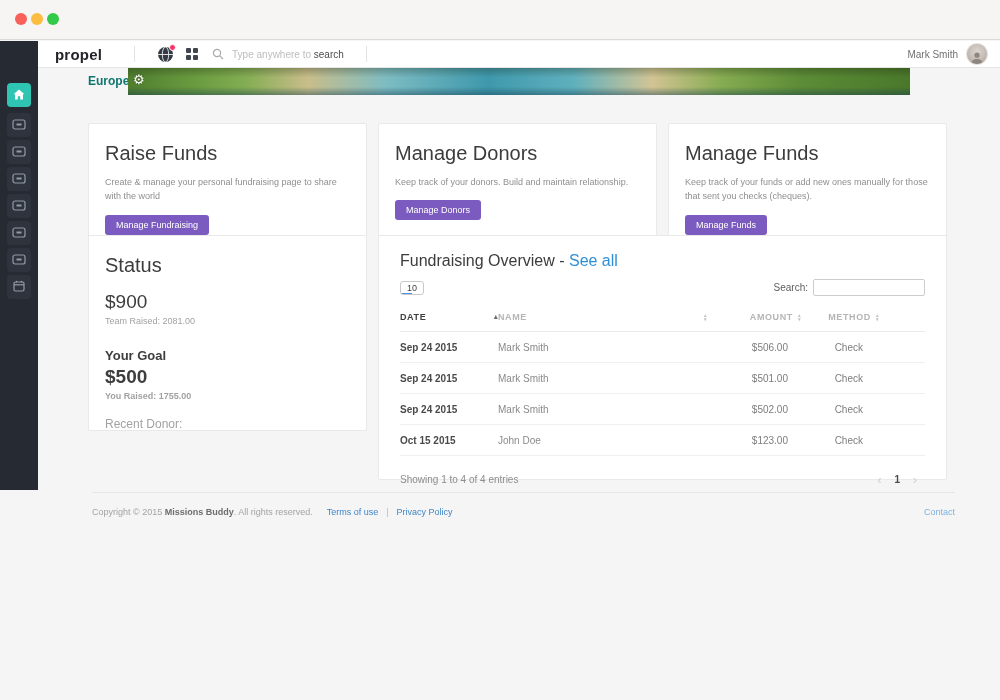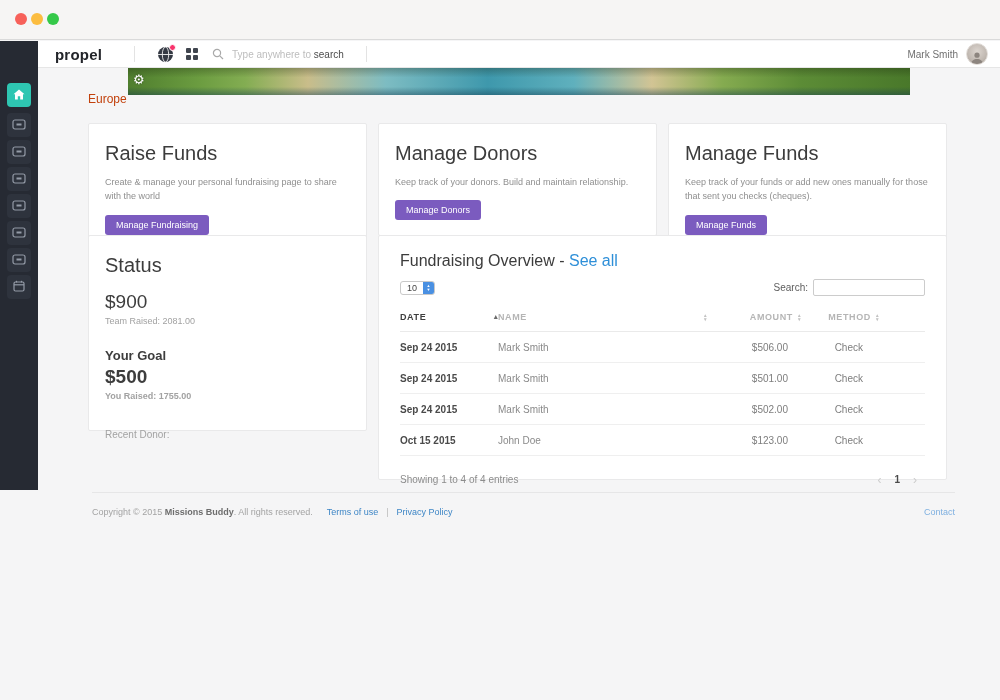--- a/index.html
+++ b/index.html
@@ -44,21 +44,21 @@
   .searchbox .ph b { color:#4c4c4c; font-weight:normal; }
   .user { margin-left:auto; display:flex; align-items:center; margin-right:12px; cursor:pointer; }
   .user-name { font-size:10px; color:#707070; margin-right:8px; }
   .avatar { width:22px; height:22px; border-radius:50%;
     background:radial-gradient(circle at 50% 38%, #ddd6d0 0%, #c3bbb4 55%, #a79e96 100%);
     display:flex; align-items:flex-end; justify-content:center; overflow:hidden;
     border:1px solid #e2ddd9; }
 
   
   .region-label { position:absolute; left:88px; top:74px; font-size:12px;
-    font-weight:normal; color:#c2410c;margin-top:18px; }
+    font-weight:bold; color:#0f766e; }
   .banner { position:absolute; left:128px; top:68px; width:782px; height:27px;
     background:
       linear-gradient(180deg, rgba(20,30,10,.28) 0%, rgba(0,0,0,0) 35%),
       linear-gradient(0deg, rgba(20,60,80,.45) 0%, rgba(0,0,0,0) 30%),
       linear-gradient(90deg,
         #4f7e2e 0%, #6b9c40 9%, #83ad52 15%, #c9bd8a 23%,
         #7dbcc2 33%, #3e98ac 46%, #5fb0bd 57%, #d2c494 67%,
         #85ab50 76%, #5c8c36 86%, #49782a 100%);
   }
   .banner-gear { position:absolute; left:5px; top:5px; color:#ffffff; font-size:13px;
@@ -77,30 +77,30 @@
     font-family:"Liberation Sans",sans-serif; }
 
   
   .status-card { position:absolute; left:88px; top:235px; width:279px; height:196px;
     background:#fff; border:1px solid #e9e9ea; border-radius:2px; padding:16px; }
   .status-title { font-size:20px; color:#3c3c3c; font-weight:400; margin:2px 0 14px; }
   .goal-label { font-size:13px; color:#3d3d3d; margin-top:4px; }
   .goal-value { font-size:19px; color:#3d3d3d; margin:3px 0 3px; }
   .goal-sub { font-size:9px; color:#a2a2a2; }
   .goal-block2 { margin-top:22px;font-weight:bold; }
-  .recent-donor { font-size:10px; color:#a2a2a2; margin-top:28px; }
+  .recent-donor { font-size:12px; color:#a2a2a2; margin-top:16px; }
 
   
   .overview-card { position:absolute; left:378px; top:235px; width:569px; height:245px;
     background:#fff; border:1px solid #e9e9ea; border-radius:2px; padding:16px 21px; }
   .ov-title { font-size:16px; color:#3c3c3c; font-weight:400; }
   .ov-title .see-all { color:#2e8fd8; cursor:pointer; text-decoration:none; }
   .ov-controls { display:flex; align-items:center; margin-top:9px; }
   .len-select { display:inline-flex; align-items:stretch; border:1px solid #c9c9c9;
-    border-radius:3px; background:#fff; height:14px; cursor:pointer; overflow:hidden; }
+    border-radius:3px; background:#fff; height:14px; cursor:pointer; overflow:hidden;flex-direction:column; }
   .len-select .num { font-size:9px; color:#444; padding:1px 6px 0; }
   .len-select .stepper { width:11px; background:#4a90e2; color:#fff;
     display:flex; flex-direction:column; align-items:center; justify-content:center; }
   .len-select .stepper i { font-style:normal; font-size:4px; line-height:4px; }
   .search-group { margin-left:auto; display:flex; align-items:center; }
   .search-group label { font-size:10px; color:#5e5e5e; margin-right:5px; }
   .search-group input { width:112px; height:17px; border:1px solid #cccccc;
     border-radius:2px; background:#fff; font-size:10px; padding:0 4px; outline:none; }
 
   .tbl { margin-top:12px; }

